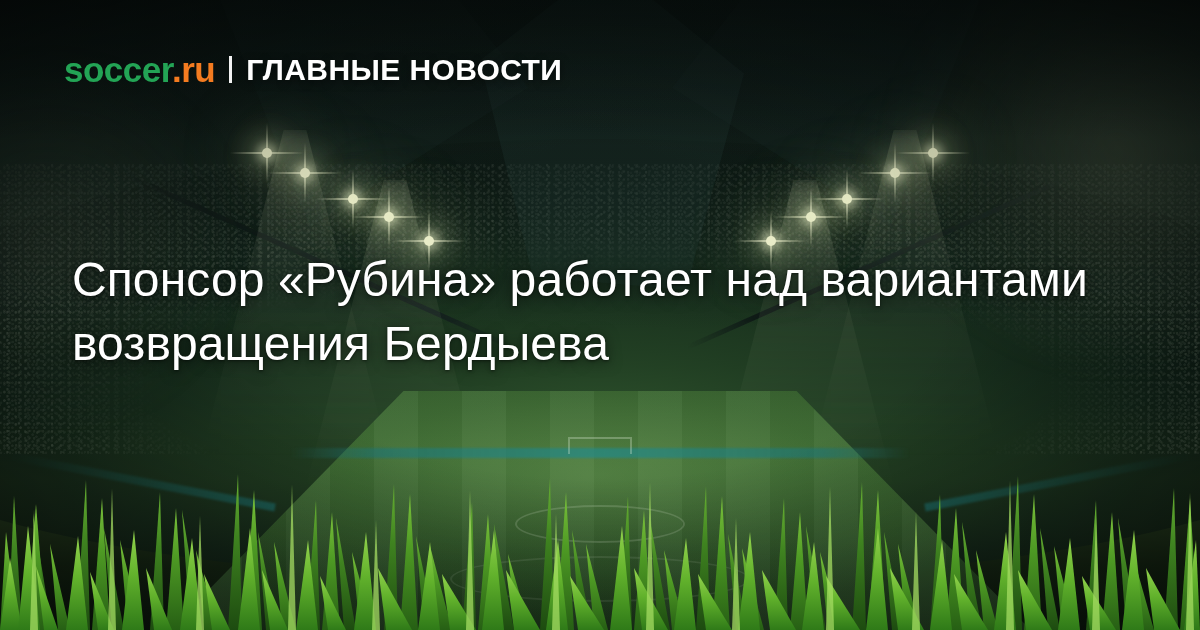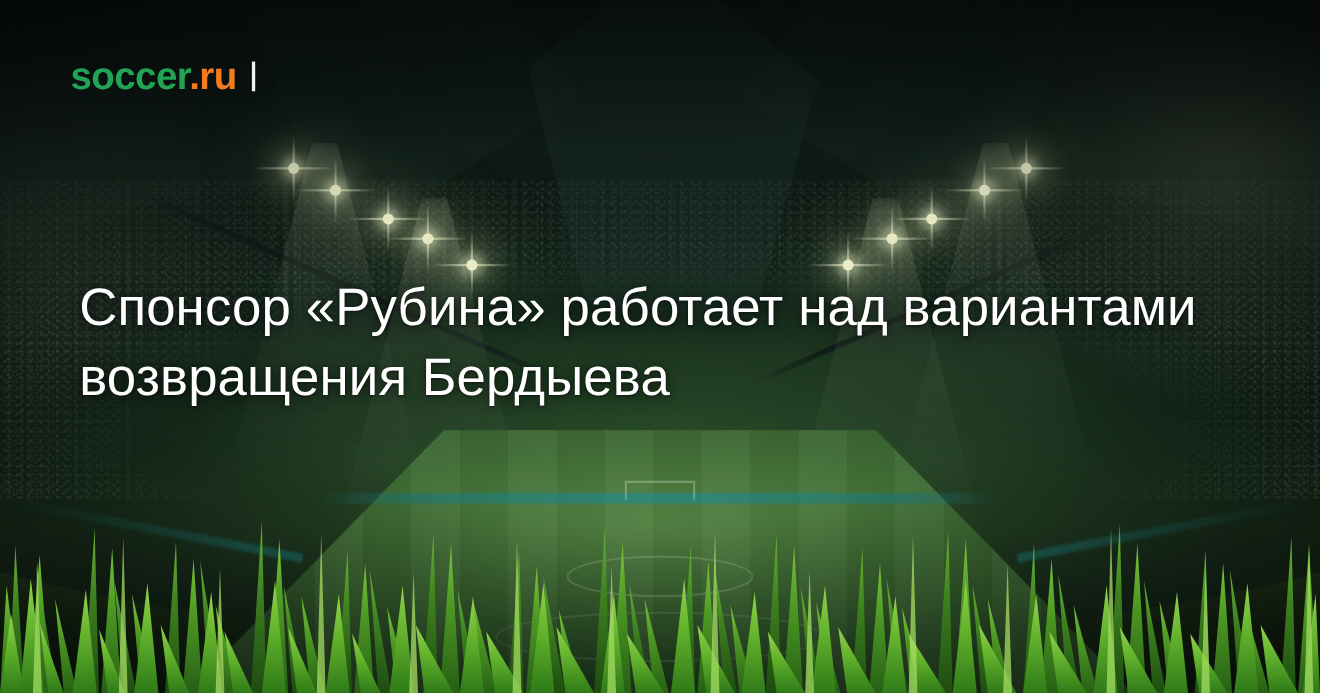--- a/index.html
+++ b/index.html
@@ -501,17 +501,18 @@
         <path d="M1006 190 L1010 40 L1014 190 Z"></path>
         <path d="M1092 190 L1096 76 L1100 190 Z"></path>
         <path d="M1186 190 L1190 52 L1194 190 Z"></path>
       </g>
     </svg>
   </div>
 
   <div class="header">
     <div class="logo"><span style="color: rgb(35, 164, 85);">soccer</span><span class="tld" style="color: rgb(244, 123, 32);">.ru</span></div>
     <div class="sep"></div>
+    <div class="kicker">ГЛАВНЫЕ НОВОСТИ</div>
   </div>
 
   <h1 class="headline">Спонсор «Рубина» работает над вариантами возвращения Бердыева</h1>
 
 </div>
 
 </body></html>

